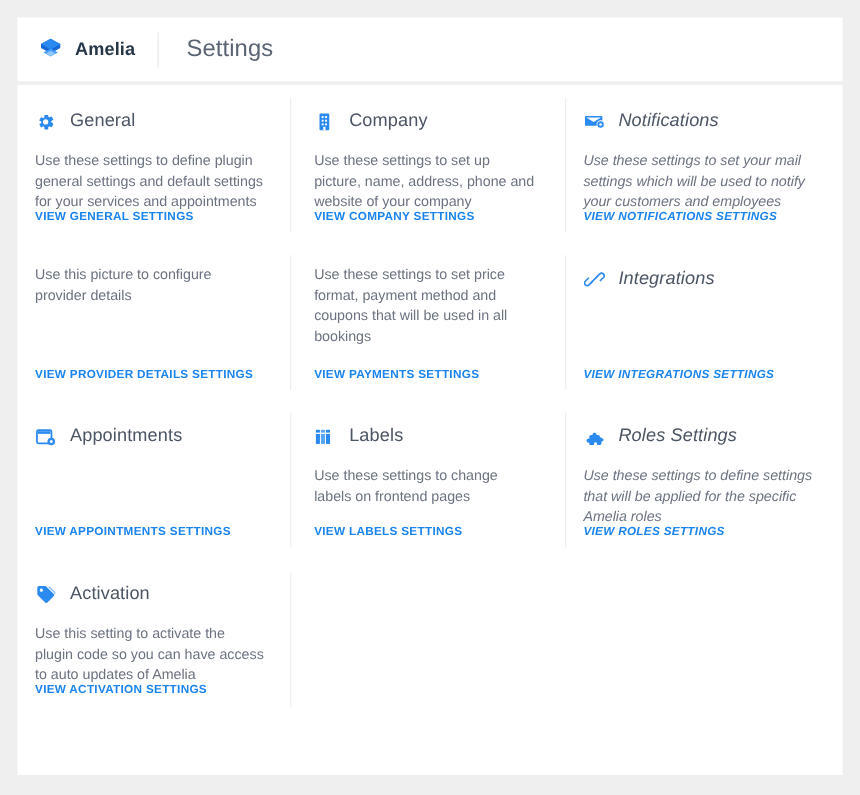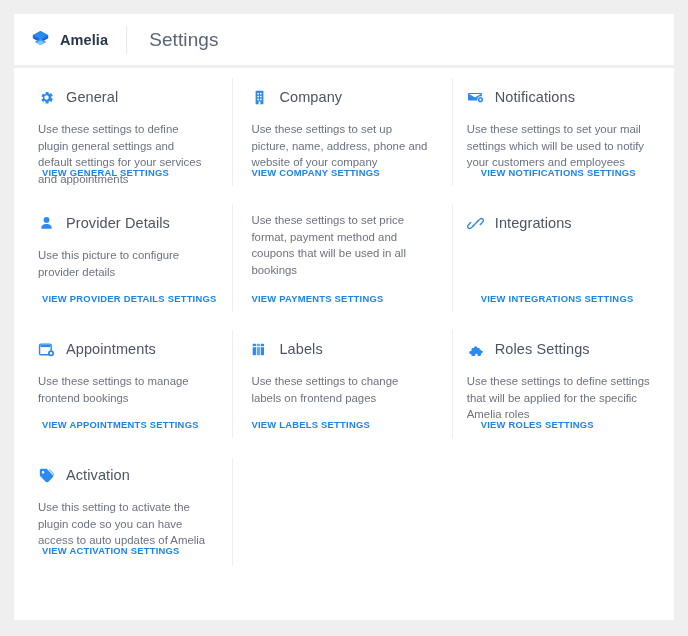--- a/index.html
+++ b/index.html
@@ -62,23 +62,23 @@
     display: flex;
     height: 126px;
   }
   .grid-row.row-last { height: 126px; }
 
   .cell {
     position: relative;
     width: 222px;
     padding: 18px 22px 0 14px;
   }
-  .cell.c1 { padding-left: 24px; }
+  .cell.c1 { padding-left: 14px; }
   .cell.c2 { padding-left: 18px; }
-  .cell.c3 { padding-left: 14px; width: 224px; }
+  .cell.c3 { padding-left: 14px; width: 224px; font-style: italic; }
 
   
   .cell.c1::after, .cell.c2::after {
     content: "";
     position: absolute;
     top: 10px; bottom: 8px;
     right: 0;
     width: 1px;
     background: #ededf2;
   }
@@ -106,21 +106,21 @@
   .card-desc {
     font-size: 11.4px;
     line-height: 1.46;
     color: #6b7280;
     max-width: 196px;
     min-height: 50px;
   }
   .cell.c3 .card-desc { max-width: 192px; }
   .card-link {
     position: absolute;
-    left: 28px;
+    left: 14px;
     bottom: 16px;
     font-size: 9.4px;
     font-weight: bold;
     letter-spacing: .25px;
     color: #1a84ee;
     text-decoration: none;
     white-space: nowrap;
     cursor: pointer;
   }
   .cell.c2 .card-link { left: 18px; }
@@ -191,27 +191,20 @@
         </div>
         <div class="card-desc">Use these settings to set your mail settings which will be used to notify your customers and employees</div>
         <a class="card-link">VIEW NOTIFICATIONS SETTINGS</a>
       </div>
 
     </div>
 
     <div class="grid-row">
 
       <div class="cell c1">
-        <div class="card-head">
-          <svg class="card-icon" viewBox="0 0 24 24">
-            <circle cx="12" cy="7" r="4.1" fill="#2b8aef"></circle>
-            <path fill="#2b8aef" d="M12 12.6c-4 0-7.2 2.3-7.2 5.1v1.8h14.4v-1.8c0-2.8-3.2-5.1-7.2-5.1z"></path>
-          </svg>
-          <div class="card-title">Provider Details</div>
-        </div>
         <div class="card-desc">Use this picture to configure provider details</div>
         <a class="card-link">VIEW PROVIDER DETAILS SETTINGS</a>
       </div>
 
       <div class="cell c2">
         <div class="card-desc">Use these settings to set price format, payment method and coupons that will be used in all bookings</div>
         <a class="card-link">VIEW PAYMENTS SETTINGS</a>
       </div>
 
       <div class="cell c3">
@@ -235,21 +228,20 @@
       <div class="cell c1">
         <div class="card-head">
           <svg class="card-icon" viewBox="0 0 24 24">
             <rect x="2.2" y="4.4" width="16.4" height="15" rx="1.8" fill="none" stroke="#2b8aef" stroke-width="2"></rect>
             <rect x="3.4" y="5.6" width="14" height="3" fill="#2b8aef"></rect>
             <circle cx="18.4" cy="17.2" r="4.3" fill="#2b8aef"></circle>
             <circle cx="18.4" cy="17.2" r="1.7" fill="#fff"></circle>
           </svg>
           <div class="card-title">Appointments</div>
         </div>
-        <div class="card-desc">Use these settings to manage frontend bookings</div>
         <a class="card-link">VIEW APPOINTMENTS SETTINGS</a>
       </div>
 
       <div class="cell c2">
         <div class="card-head">
           <svg class="card-icon" viewBox="0 0 24 24">
             <rect x="2.4" y="4" width="4.6" height="16" rx="0.8" fill="#2b8aef"></rect>
             <rect x="8.1" y="4" width="4.6" height="16" rx="0.8" fill="#5aa8f5"></rect>
             <rect x="13.8" y="4" width="4.6" height="16" rx="0.8" fill="#2b8aef"></rect>
             <rect x="2.4" y="7.2" width="16" height="1.5" fill="#fff"></rect>

